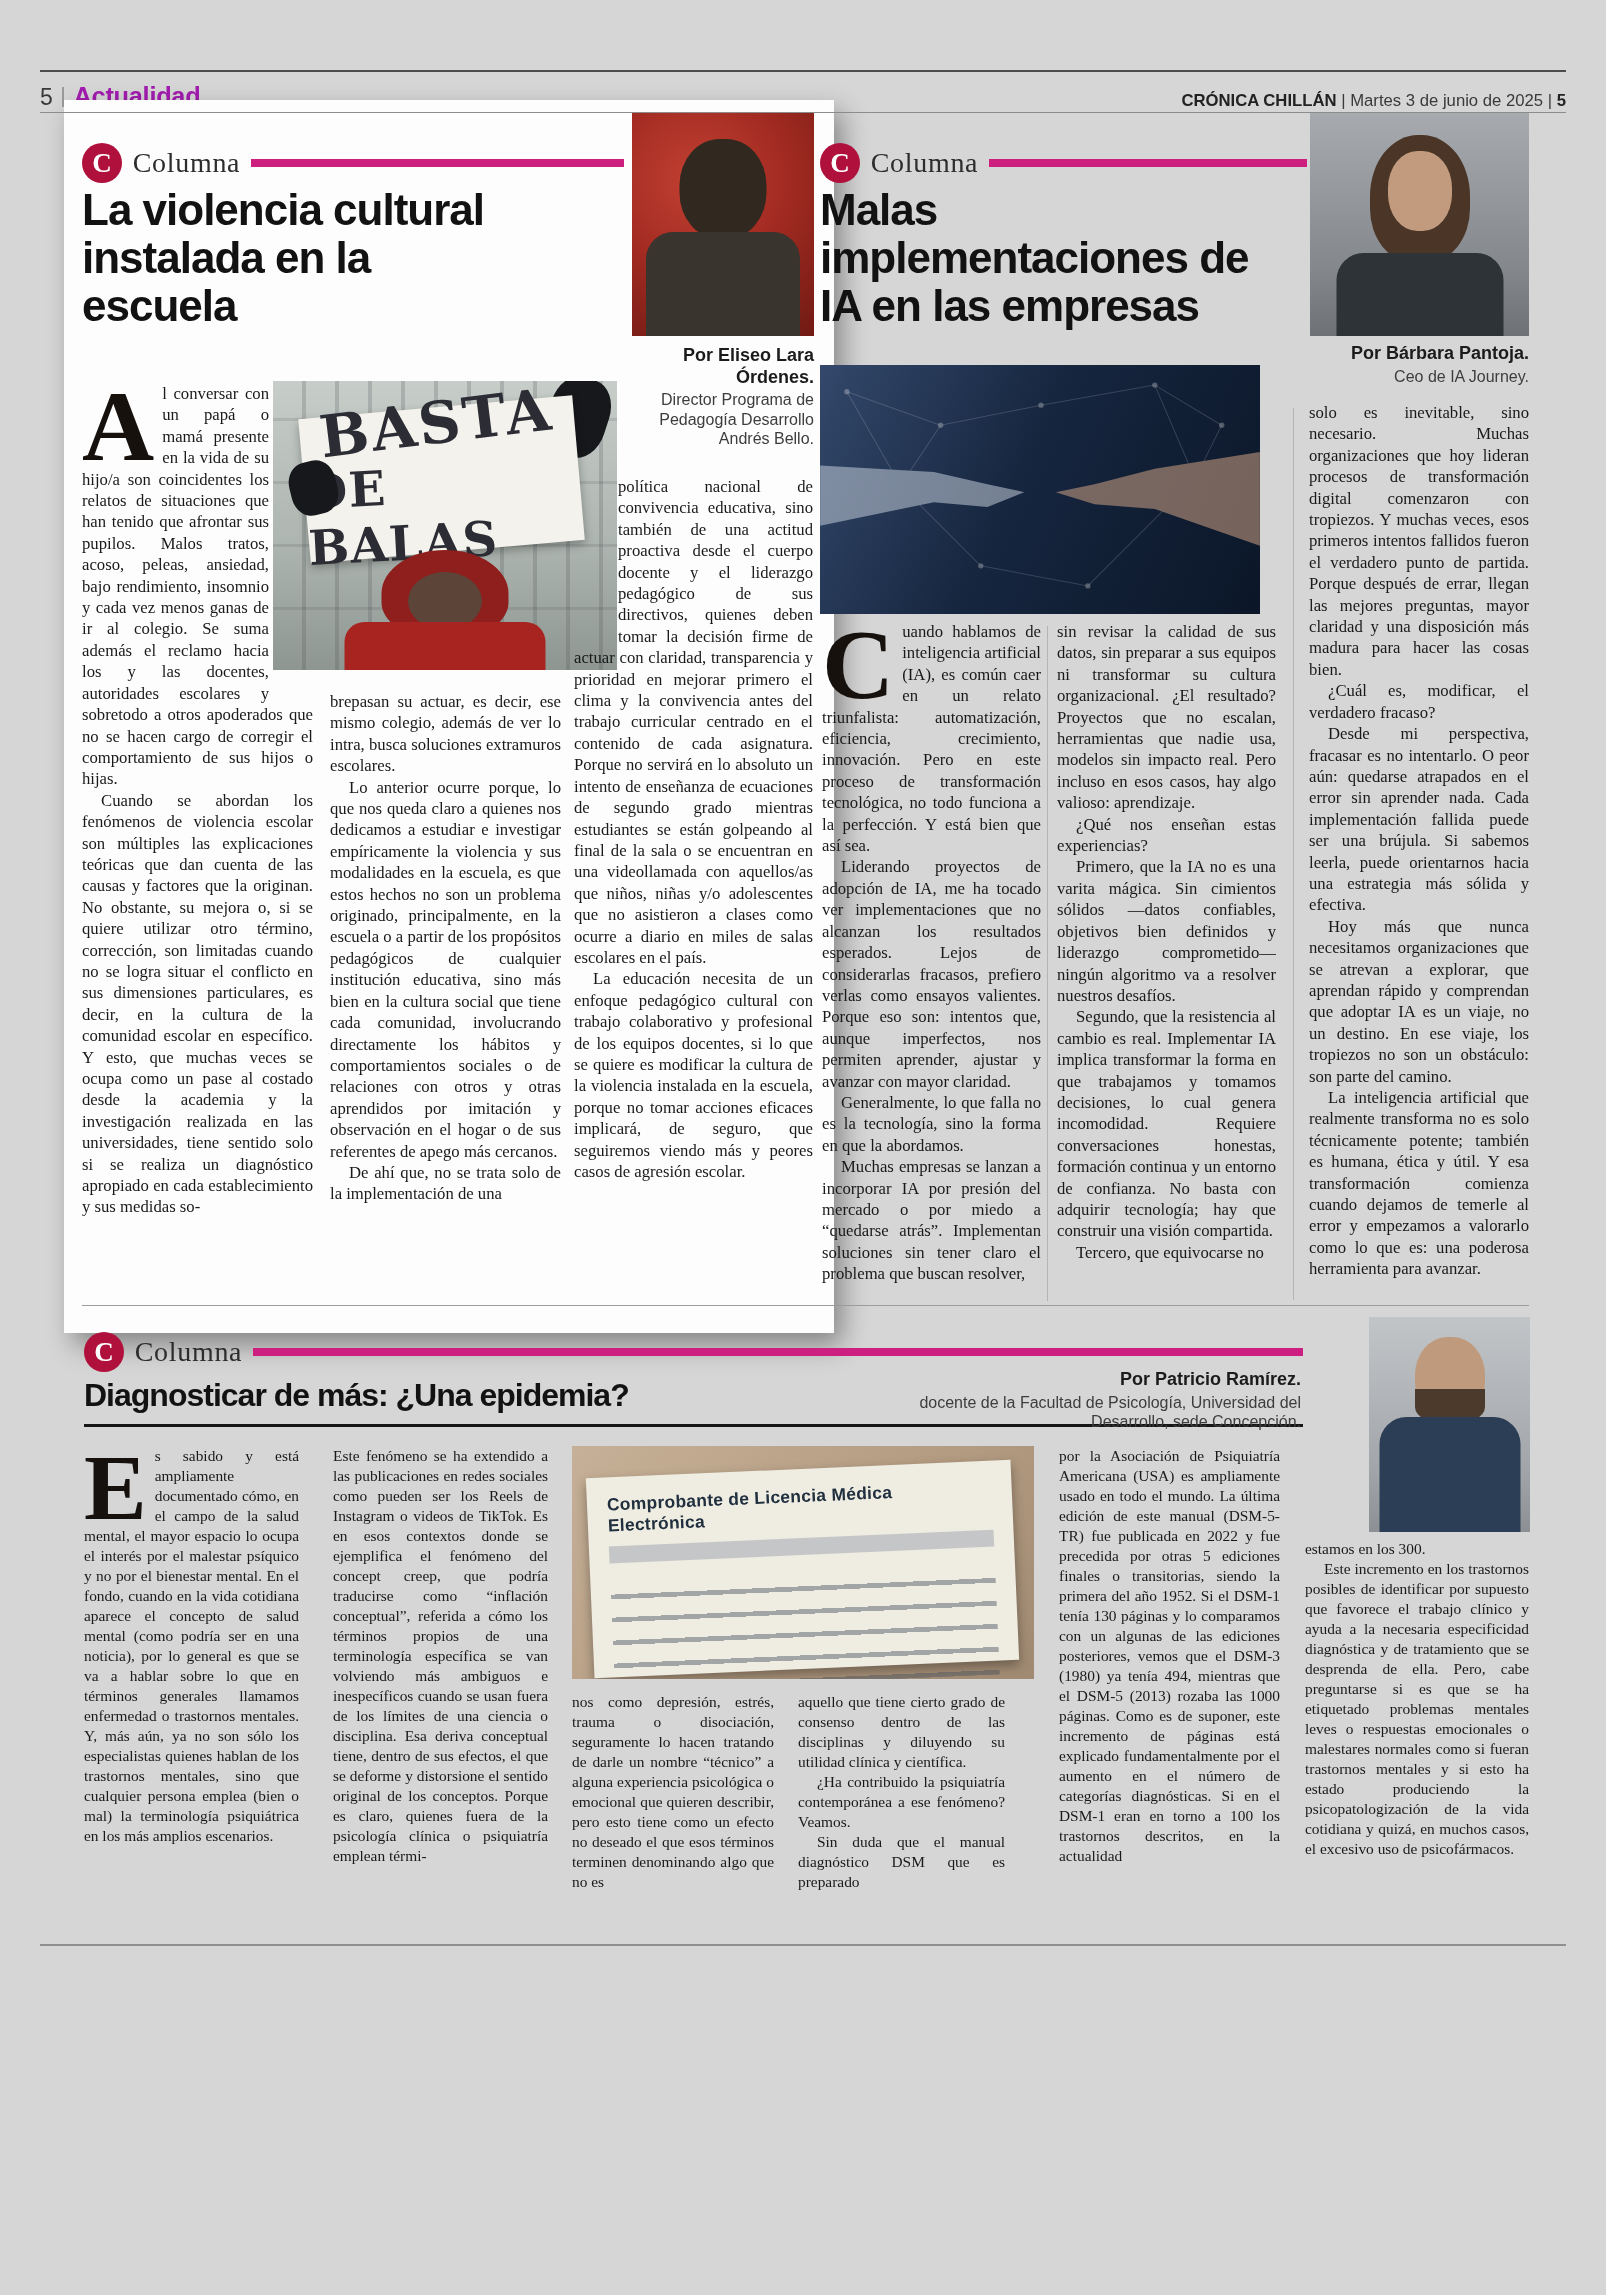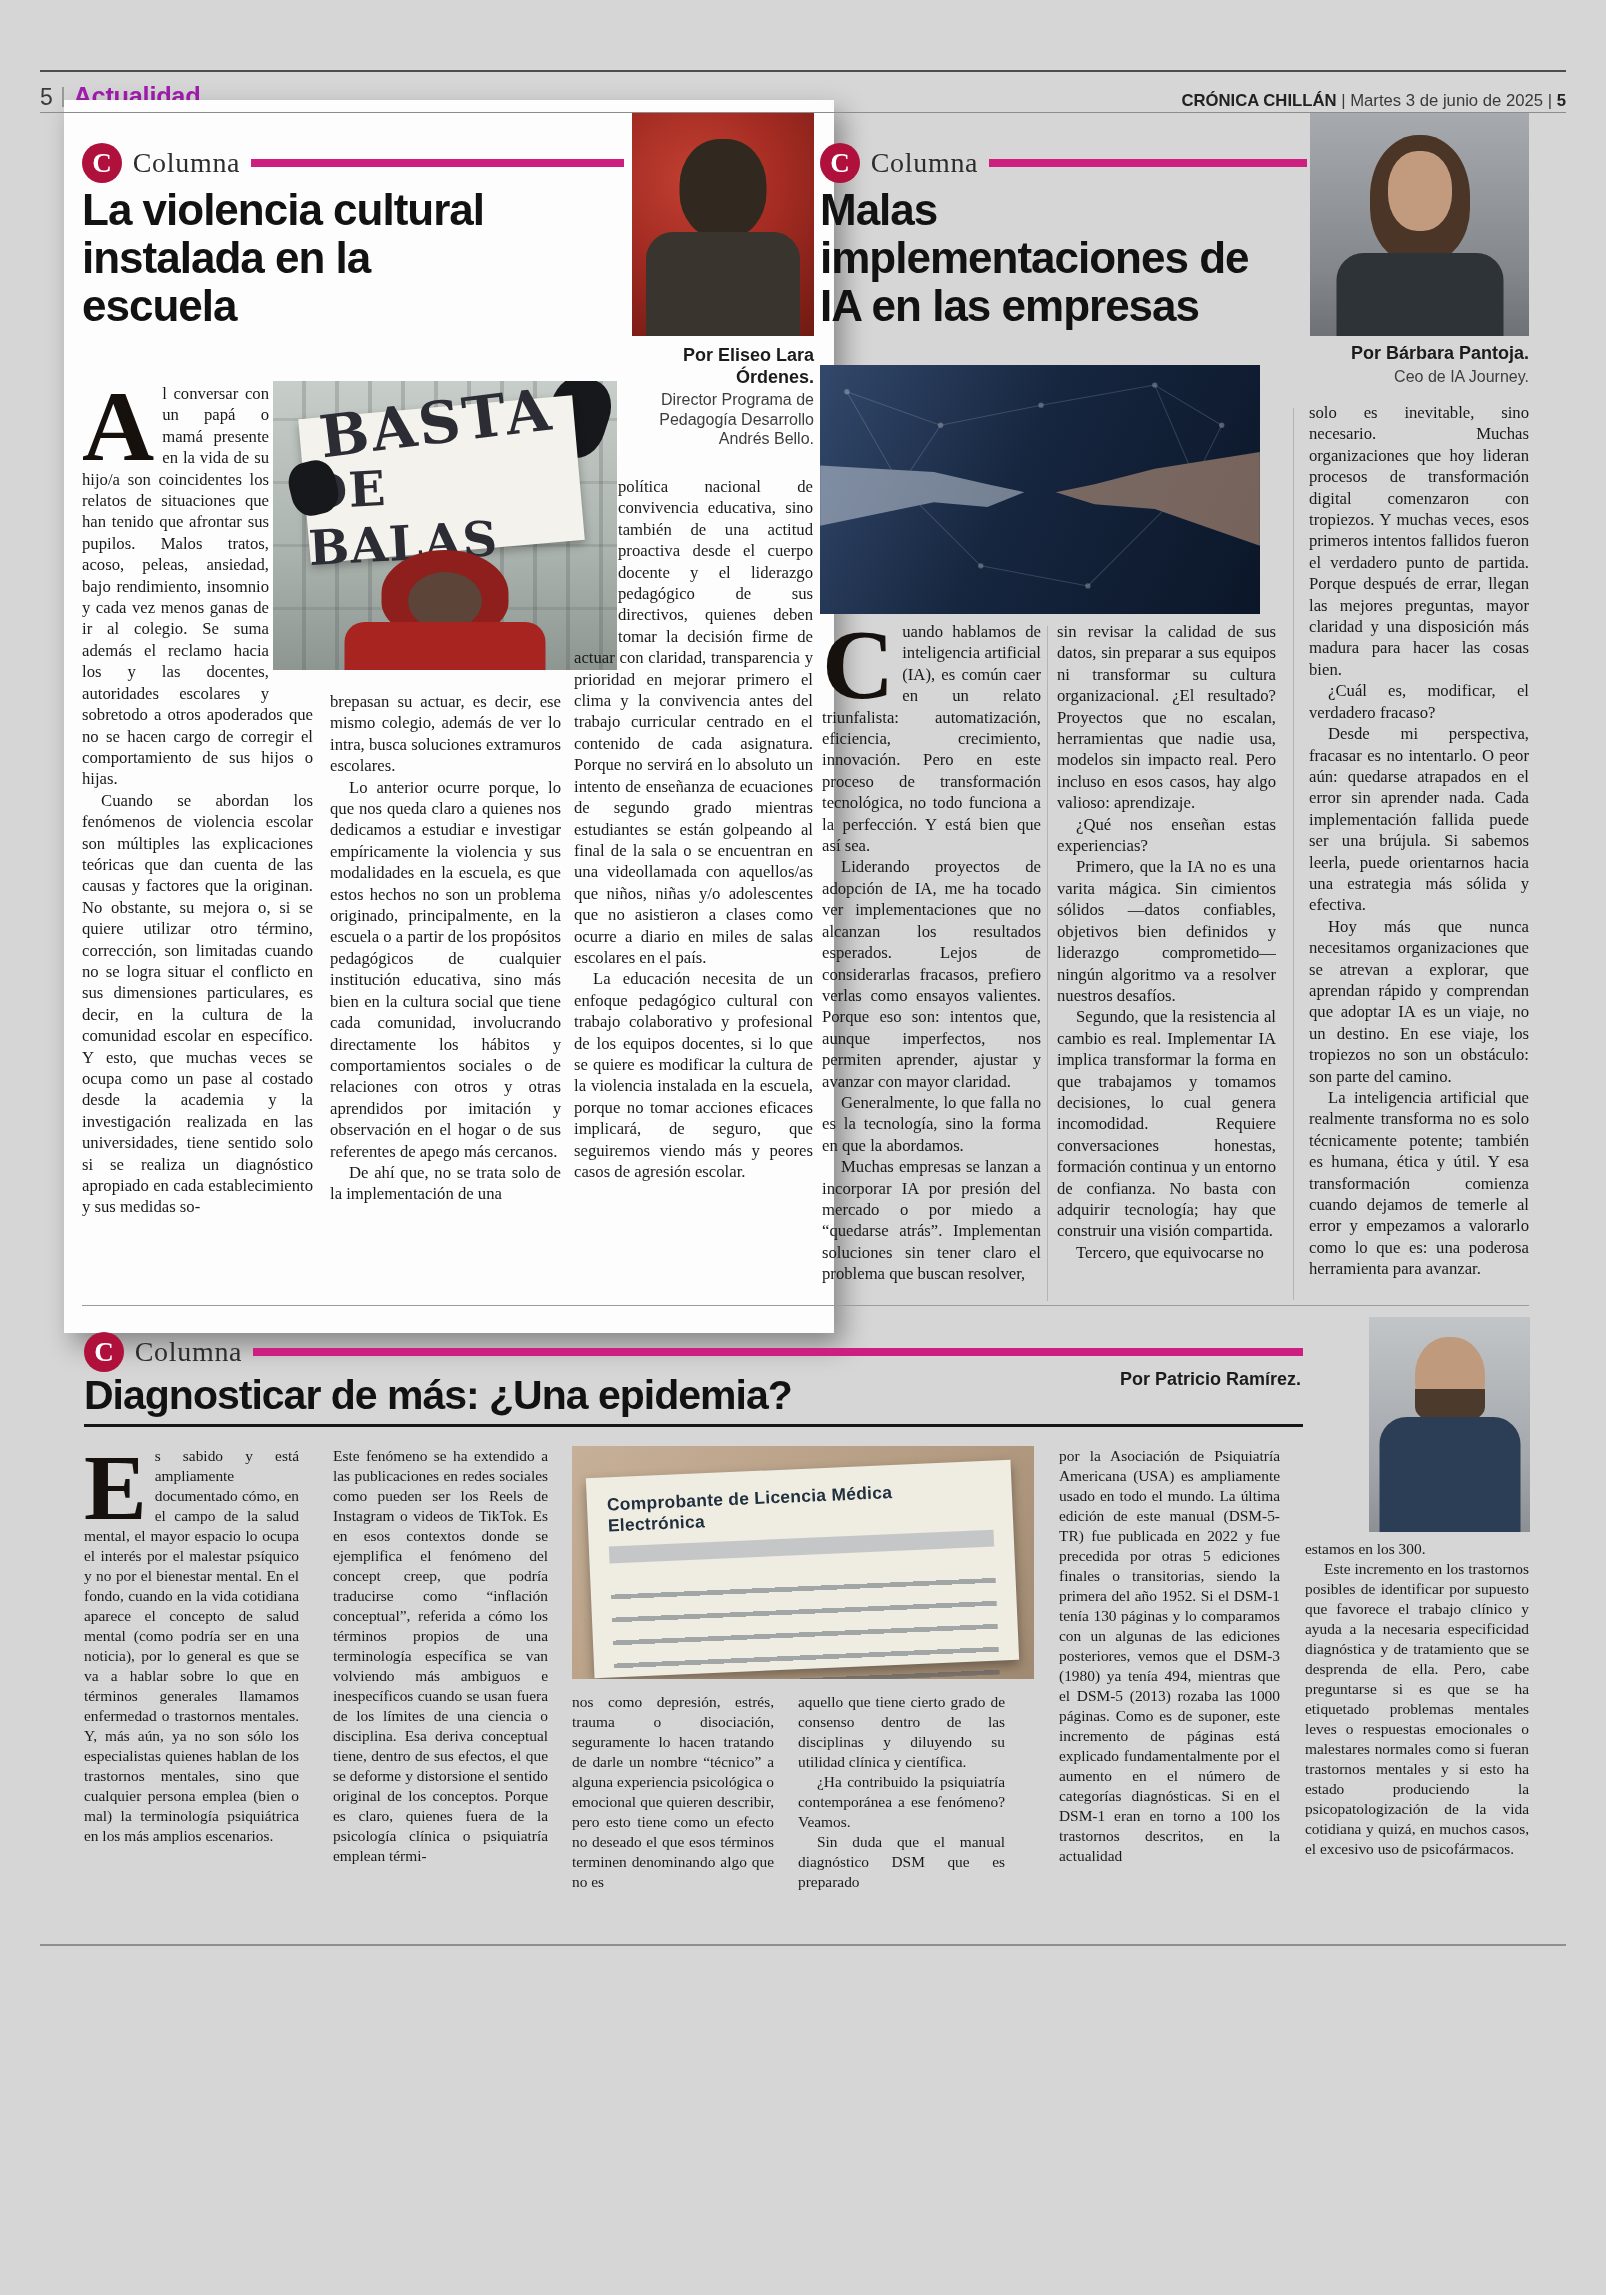--- a/index.html
+++ b/index.html
@@ -27,21 +27,21 @@
   .kbadge{width:40px;height:40px;border-radius:50%;background:#b0113c;color:#ffffff;
           display:flex;align-items:center;justify-content:center;flex:0 0 auto;
           font:700 27px "Liberation Serif",serif;}
   .klabel{font:400 28px "Liberation Serif",serif;color:#2d2d2d;letter-spacing:0.7px;}
   .kbar{flex:1;height:8.7px;background:#cc1f7f;}
 
   
   .headline{font-family:"Liberation Sans",sans-serif;font-weight:700;color:#121212;
             letter-spacing:-1px;white-space:pre-line;}
   .h66{font-size:44px;line-height:48px;}
-  .h62{font-size:41px;line-height:44px;}
+  .h62{font-size:32px;line-height:44px;}
   .byline{text-align:right;font-family:"Liberation Sans",sans-serif;}
   .bname{display:block;font-weight:700;font-size:18px;color:#1b1b1b;line-height:1.2;}
   .brole{display:block;font-size:16px;color:#3d3d3d;line-height:1.22;margin-top:2px;}
 
   
   .col{font-family:"Liberation Serif",serif;color:#191919;text-align:justify;overflow:hidden;}
   .a12{font-size:16.7px;line-height:21.4px;}
   .a3{font-size:15.4px;line-height:20px;}
   .col p{margin:0;}
   .col p + p{text-indent:19px;}
@@ -245,20 +245,21 @@
       </span>
     <span class="klabel">Columna</span>
     <span class="kbar"></span>
   </div>
 
   <div class="abs headline h62" style="left:84px;top:1373px;width:883px;">Diagnosticar de más: ¿Una epidemia?</div>
   <div class="abs blackrule" style="left:84px;top:1424px;width:1219px;"></div>
 
   <div class="abs byline" style="left:863px;top:1369px;width:438px;">
     <span class="bname">Por Patricio Ramírez.</span>
+    <span class="brole">docente de la Facultad de Psicología, Universidad del Desarrollo, sede Concepción.</span>
   </div>
 
   <div class="abs ph ph-light" style="left:1369px;top:1317px;width:161px;height:215px;">
     <span class="sil-head" style="top:20px;width:70px;height:83px;background:#c09a7c;"></span>
     <span class="sil-head" style="top:72px;width:70px;height:36px;background:#4c3b2d;border-radius:0 0 50% 50%;"></span>
     <span class="sil-body" style="top:100px;width:141px;height:115px;background:#2c3e55;"></span>
   </div>
 
   <div class="abs col a3" style="left:84px;top:1446px;width:215px;height:487px;">
     <p><span class="dropcap">E</span><span>s sabido y está ampliamente documentado cómo, en el campo de la salud mental, el mayor espacio lo ocupa el interés por el malestar psíquico y no por el bienestar mental. En el fondo, cuando en la vida cotidiana aparece el concepto de salud mental (como podría ser en una noticia), por lo general es que se va a hablar sobre lo que en términos generales llamamos enfermedad o trastornos mentales. Y, más aún, ya no son sólo los especialistas quienes hablan de los trastornos mentales, sino que cualquier persona emplea (bien o mal) la terminología psiquiátrica en los más amplios escenarios.</span></p>

